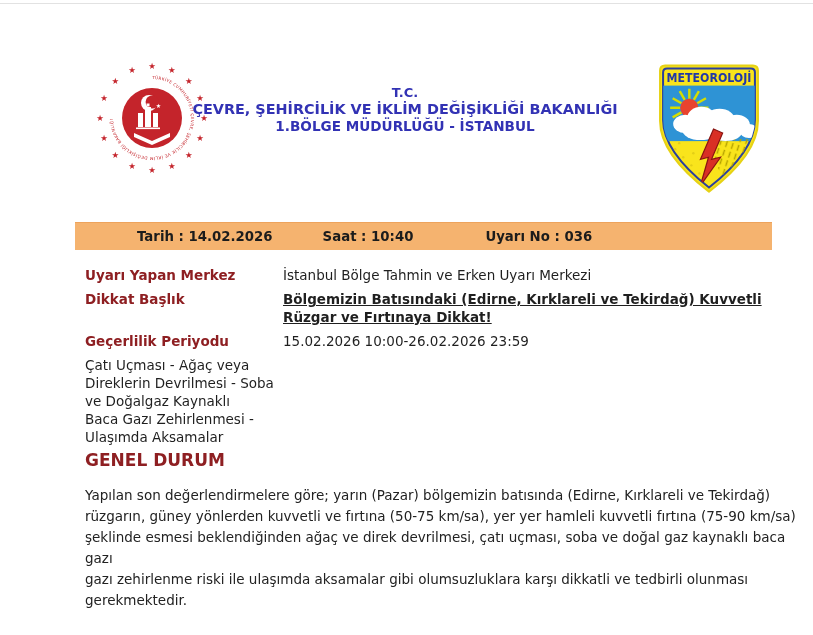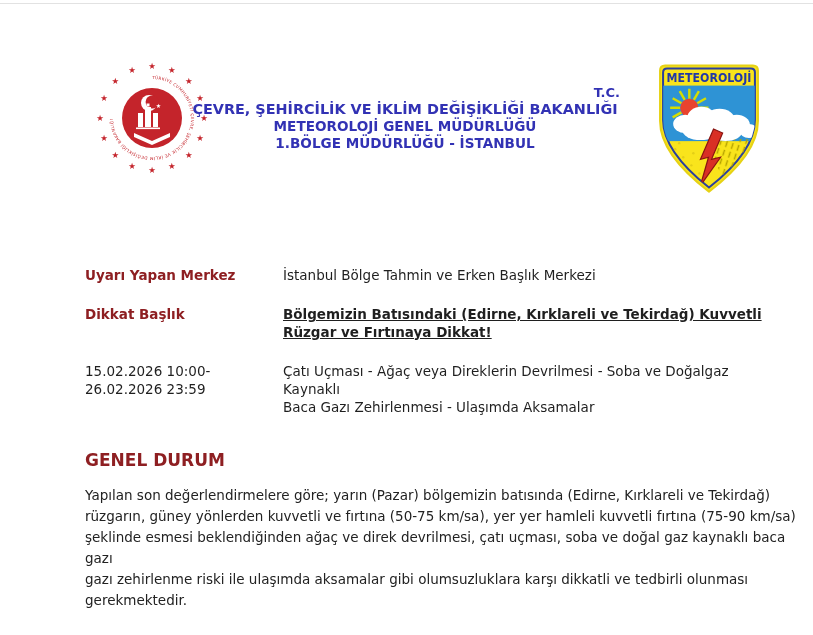--- a/index.html
+++ b/index.html
@@ -14,40 +14,40 @@
     position:absolute;left:0;top:3px;width:813px;height:1px;
     background:#e2e2e2;
   }
   
   .ministry-logo{position:absolute;left:92px;top:58px;width:120px;height:120px;}
   .met-logo{position:absolute;left:655px;top:60px;width:108px;height:137px;}
   .header-text{
     position:absolute;left:190px;top:84px;width:430px;
     text-align:center;color:#3232b4;font-weight:bold;
   }
-  .header-text .l1{font-size:13px;line-height:17px;text-align:right;}
+  .header-text .l1{font-size:13px;line-height:17px;}
   .header-text .l2{font-size:14.4px;line-height:17px;}
   .header-text .l3{font-size:13.6px;line-height:17px;}
   .header-text .l4{font-size:13.6px;line-height:17px;text-align:center;}
   
   .info-bar{
     position:absolute;left:75px;top:222px;width:697px;height:27px;
     background:#f5b36f;
     display:flex;align-items:center;
     font-size:13.3px;font-weight:bold;color:#1c1c1c;
     border-top:1px solid #eda35c;
   }
   .info-bar .tarih{margin-left:62px;}
   .info-bar .saat{margin-left:50px;}
   .info-bar .uyari{margin-left:72px;}
   
   .details{
     position:absolute;left:85px;top:266px;width:700px;
     display:grid;grid-template-columns:198px 1fr;
-    row-gap:21px;
+    row-gap:6px;
     font-size:13.5px;line-height:18px;
   }
   .details .lbl{
     color:#8e1f22;font-weight:bold;white-space:pre-line;
   }
   .details .val{
     color:#1f1f1f;white-space:pre-line;
   }
   .details .val.bold{font-weight:bold;text-decoration:underline;}
   
@@ -106,21 +106,20 @@
       <rect x="54.5" y="45.5" width="3" height="3"></rect>
       <rect x="61" y="55" width="5" height="14"></rect>
       <rect x="44" y="69.5" width="24" height="1.6"></rect>
     </g>
     <path d="M42,75 L60,83 L78,75 L78,79 L60,87 L42,79 Z" fill="#ffffff"></path>
   </svg>
 
   <div class="header-text">
     <div class="l1">T.C.</div>
     <div class="l2">ÇEVRE, ŞEHİRCİLİK VE İKLİM DEĞİŞİKLİĞİ BAKANLIĞI</div>
-    <div class="l3">METEOROLOJİ GENEL MÜDÜRLÜĞÜ</div>
     <div class="l4">1.BÖLGE MÜDÜRLÜĞÜ - İSTANBUL</div>
   </div>
 
   <svg class="met-logo" viewBox="0 0 107 135" aria-hidden="true">
     <defs>
       <clipPath id="shieldClip">
         <path d="M12,8 H95 Q99,8 99,12 V59 Q99,90 53.5,126 Q8,90 8,59 V12 Q8,8 12,8 Z"></path>
       </clipPath>
       <pattern id="rainPat" width="6" height="9" patternUnits="userSpaceOnUse" patternTransform="rotate(18)">
         <line x1="3" y1="0" x2="3" y2="6" stroke="#b5a300" stroke-width="1.4"></line>
@@ -162,29 +161,35 @@
           <circle cx="30" cy="108" r="1.2"></circle>
         <circle cx="24" cy="82" r="1.2"></circle>
           <circle cx="38" cy="92" r="1.2"></circle>
         <circle cx="36" cy="104" r="1.2"></circle>
           <circle cx="44" cy="112" r="1.2"></circle>
       </g>
     </g>
     <text x="53.5" y="21" text-anchor="middle" fill="#2038a8" font-size="12" font-weight="bold" font-family="DejaVu Sans, sans-serif" textLength="84" lengthAdjust="spacingAndGlyphs">METEOROLOJİ</text>
   </svg>
 
+  <div class="info-bar">
+    <span class="tarih">Tarih : 14.02.2026</span>
+    <span class="saat">Saat : 10:40</span>
+    <span class="uyari">Uyarı No : 036</span>
+  </div>
 
   <div class="details">
     <div class="lbl">Uyarı Yapan Merkez</div>
-    <div class="val">İstanbul Bölge Tahmin ve Erken Başlık Merkezi</div>
+    <div class="val">İstanbul Bölge Tahmin ve Erken Uyarı Merkezi</div>
 
     <div class="lbl">Dikkat Başlık</div>
     <div class="val bold">Bölgemizin Batısındaki (Edirne, Kırklareli ve Tekirdağ) Kuvvetli
 Rüzgar ve Fırtınaya Dikkat!</div>
 
+    <div class="lbl">Geçerlilik Periyodu</div>
     <div class="val">15.02.2026 10:00-26.02.2026 23:59</div>
 
     <div class="val">Çatı Uçması - Ağaç veya Direklerin Devrilmesi - Soba ve Doğalgaz Kaynaklı
 Baca Gazı Zehirlenmesi - Ulaşımda Aksamalar</div>
   </div>
 
   <div class="gd-heading">GENEL DURUM</div>
   <div class="gd-paragraph">Yapılan son değerlendirmelere göre; yarın (Pazar) bölgemizin batısında (Edirne, Kırklareli ve Tekirdağ)
 rüzgarın, güney yönlerden kuvvetli ve fırtına (50-75 km/sa), yer yer hamleli kuvvetli fırtına (75-90 km/sa)
 şeklinde esmesi beklendiğinden ağaç ve direk devrilmesi, çatı uçması, soba ve doğal gaz kaynaklı baca gazı

